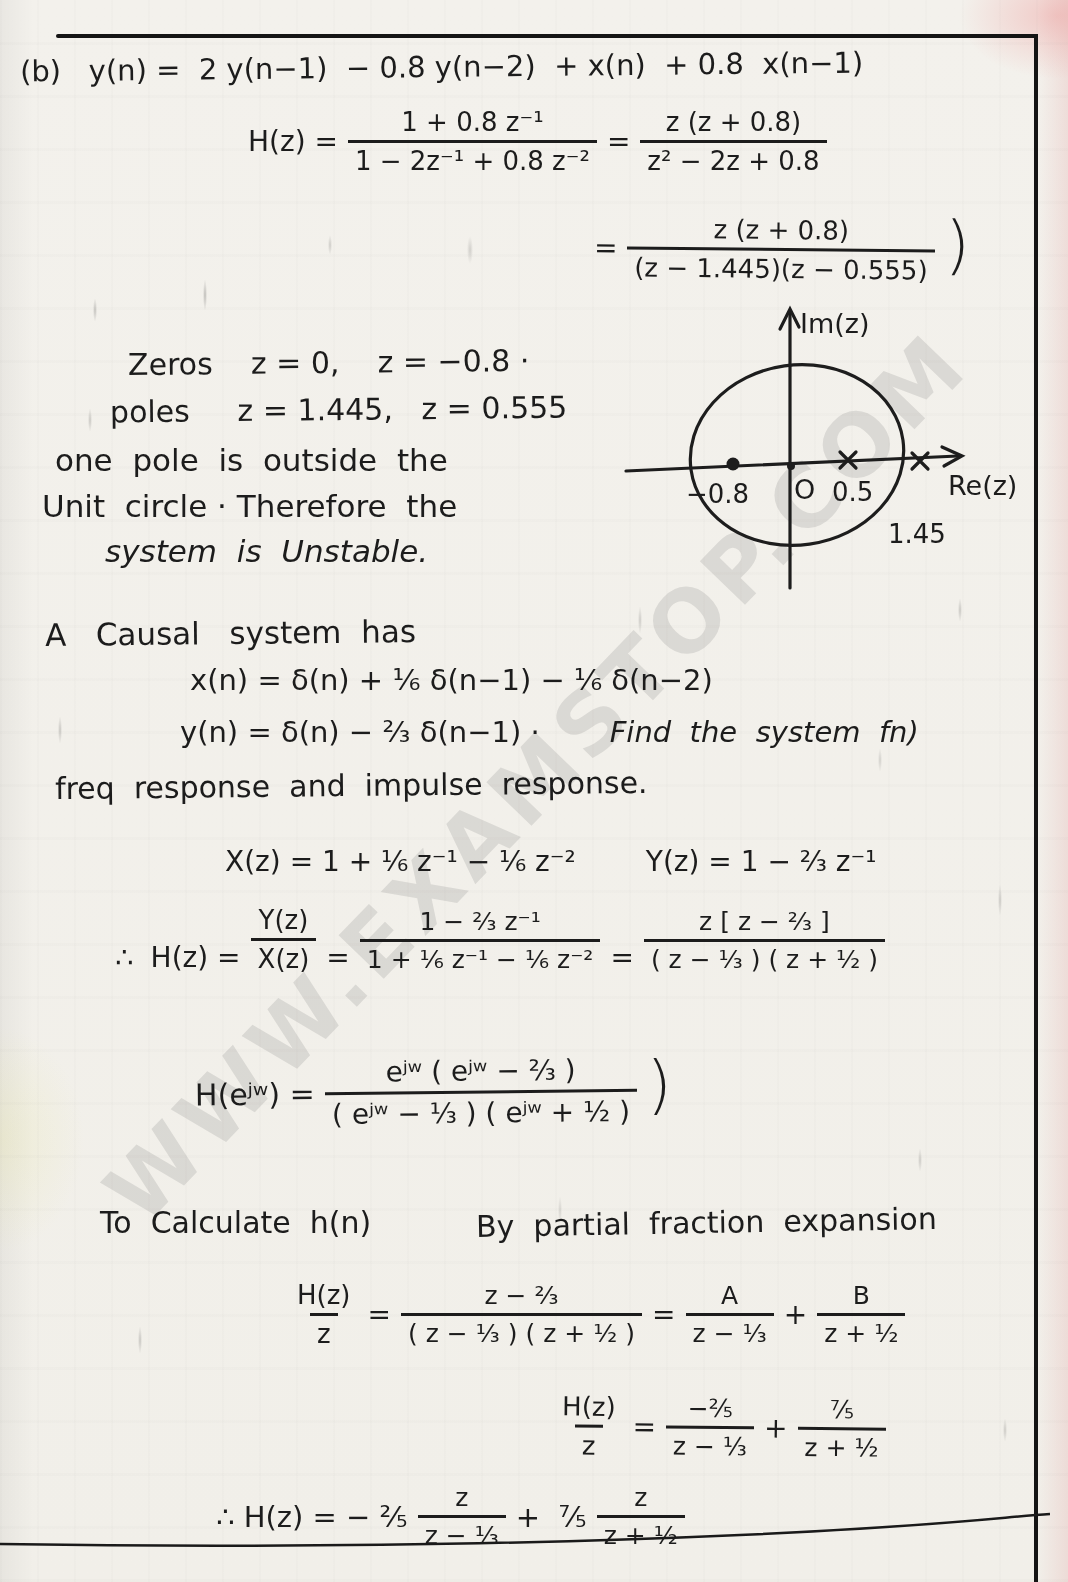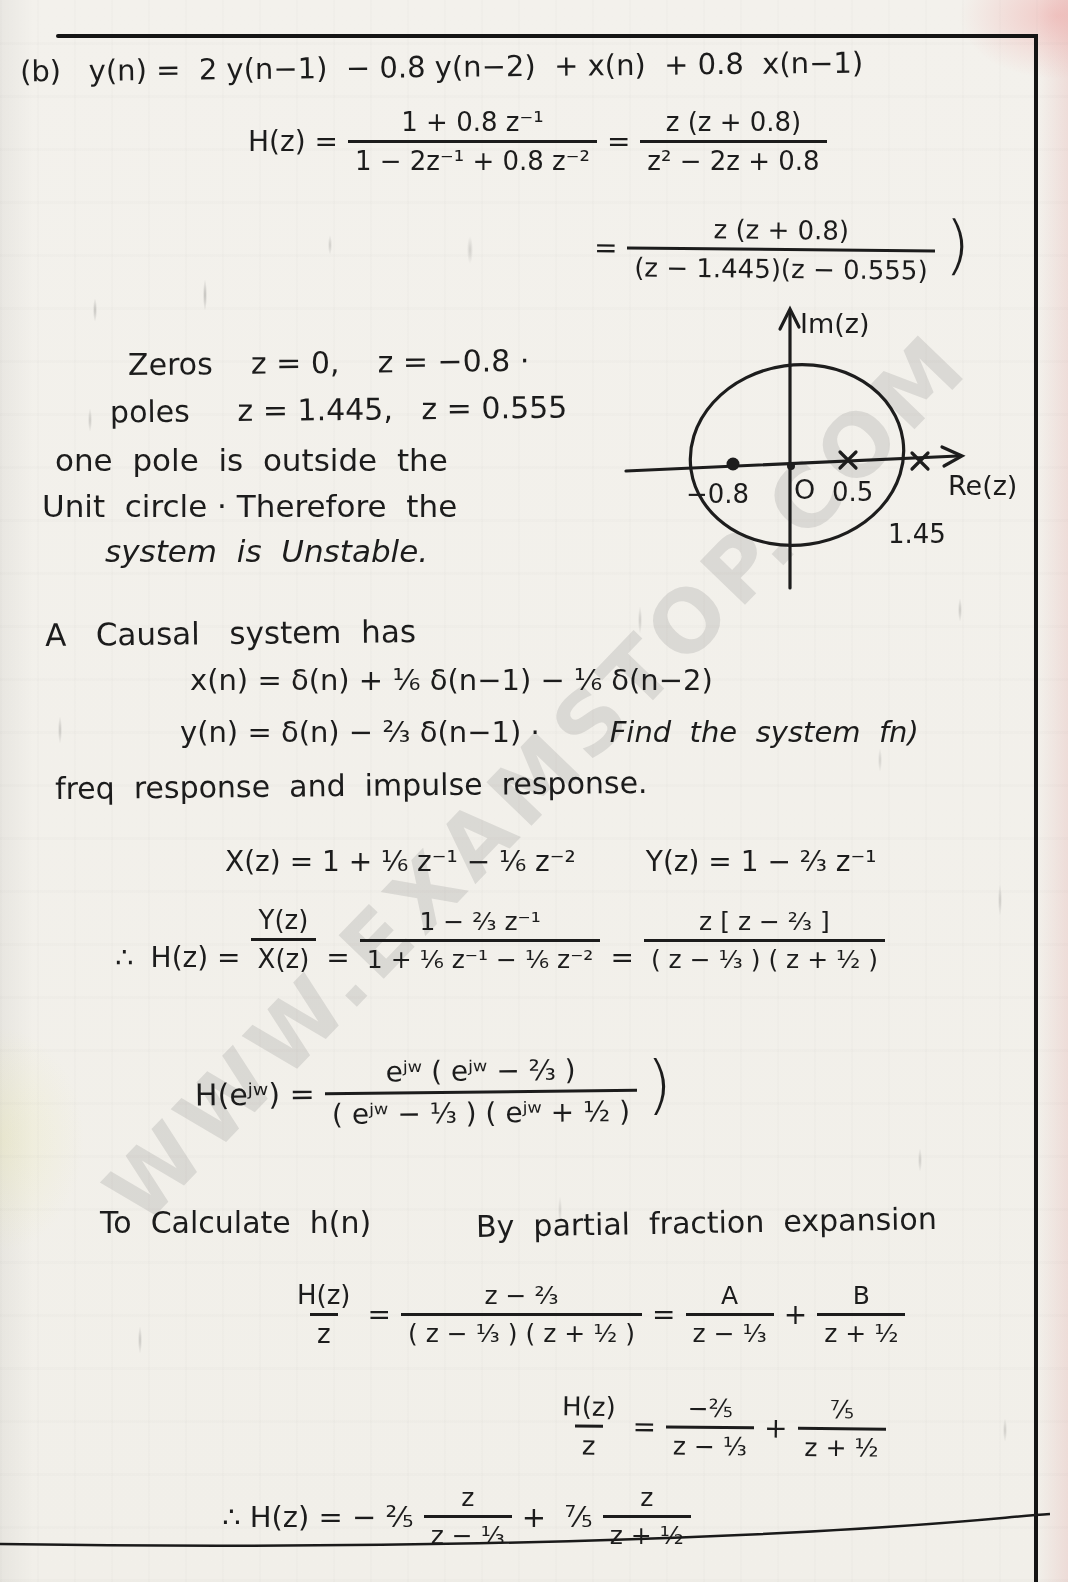--- a/index.html
+++ b/index.html
@@ -204,21 +204,21 @@
       <span class="num">−²⁄₅</span>
       <span class="den">z − ¹⁄₃</span>
     </span>
     <span class="t fs28">+</span>
     <span class="frac">
       <span class="num">⁷⁄₅</span>
       <span class="den">z + ¹⁄₂</span>
     </span>
   </div>
 
-  <div class="eq fs25" style="top:1483px;left:222px;">
+  <div class="eq fs25" style="top:1483px;left:216px;">
     <span class="t fs29">∴ H(z) = − ²⁄₅</span>
     <span class="frac">
       <span class="num">z</span>
       <span class="den">z − ¹⁄₃</span>
     </span>
     <span class="t fs29">+  ⁷⁄₅</span>
     <span class="frac">
       <span class="num">z</span>
       <span class="den">z + ¹⁄₂</span>
     </span>

